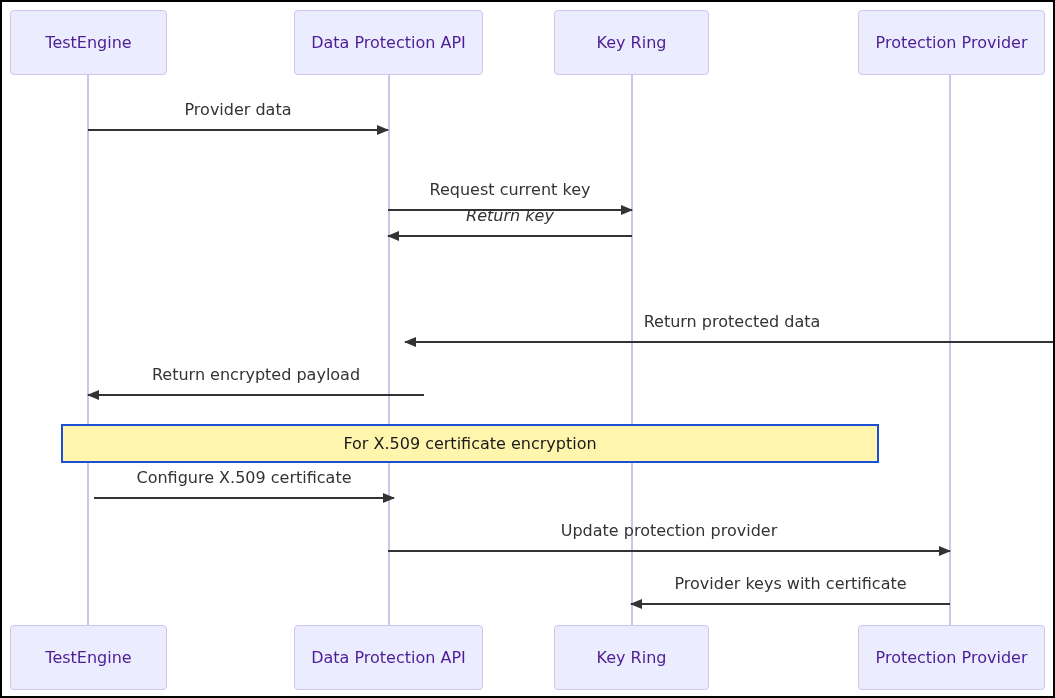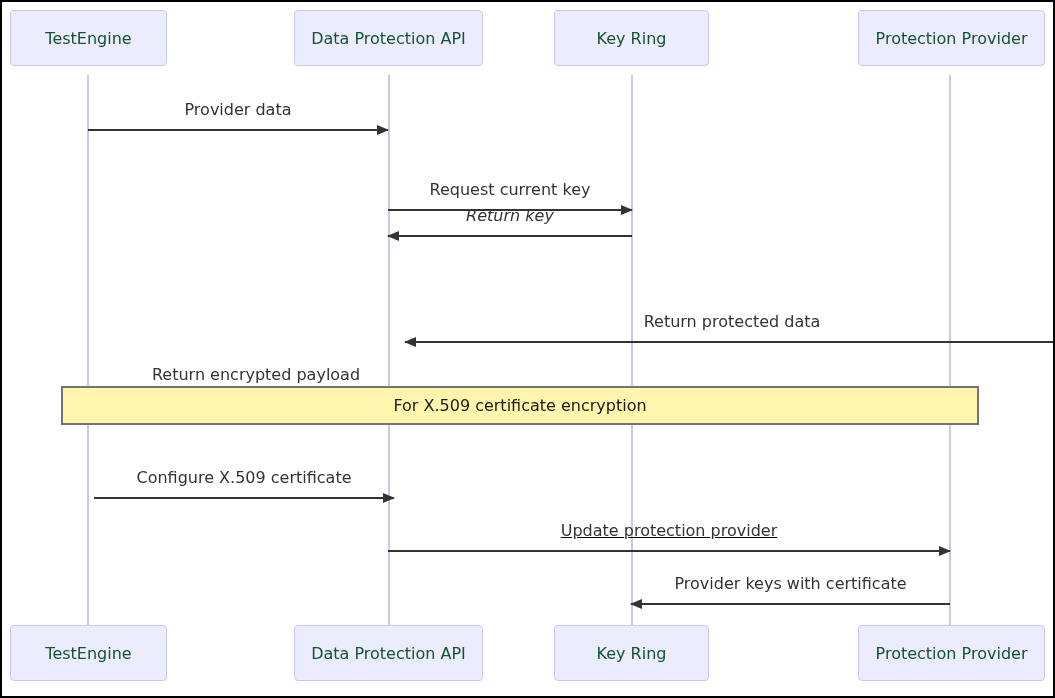--- a/index.html
+++ b/index.html
@@ -15,30 +15,30 @@
   }
   .lifeline {
     position: absolute;
     top: 73px;
     height: 550px;
     width: 2px;
     background: #cbc7ea;
   }
   .actor {
     position: absolute;
-    height: 56px;
+    height: 65px;
     box-sizing: border-box;
     background: #ececff;
     border: 1px solid #cfc6f0;
     border-radius: 4px;
     display: flex;
     align-items: center;
     justify-content: center;
     font-size: 16px;
-    color: #14532d;
+    color: #4c1d95;
     white-space: nowrap;
   }
   .msg { position: absolute; }
   .msg-label {
     text-align: center;
     font-size: 16px;
     line-height: 19px;
     color: #333333;
     margin-bottom: 10px;
     white-space: nowrap;
@@ -53,26 +53,26 @@
     width: 0; height: 0;
     border-top: 5px solid transparent;
     border-bottom: 5px solid transparent;
     top: -4px;
   }
   .ah-right { right: -1px; border-left: 12px solid #333333; }
   .ah-left  { left: -1px;  border-right: 12px solid #333333; }
   .note {
     position: absolute;
     left: 59px;
-    top: 384px;
-    width: 918px;
+    top: 422px;
+    width: 818px;
     height: 39px;
     box-sizing: border-box;
     background: #fff5ad;
-    border: 2px solid #737373;
+    border: 2px solid #1d4ed8;
     display: flex;
     align-items: center;
     justify-content: center;
     font-size: 16px;
     color: #1a1a1a;
   }
 </style>
 </head>
 <body>
 
@@ -133,21 +133,21 @@
     <span>For X.509 certificate encryption</span>
   </div>
 
   <div class="msg" style="left:86px; top:466px; width:300px;padding-left:6px;">
     <div class="msg-label">Configure X.509 certificate</div>
     <div class="msg-line">
         <span class="ah ah-right"></span>
       </div>
   </div>
 
-  <div class="msg" style="left:386px; top:519px; width:562px;text-decoration:underline;">
+  <div class="msg" style="left:386px; top:519px; width:562px;">
     <div class="msg-label">Update protection provider</div>
     <div class="msg-line">
         <span class="ah ah-right"></span>
       </div>
   </div>
 
   <div class="msg" style="left:629px; top:572px; width:319px;">
     <div class="msg-label">Provider keys with certificate</div>
     <div class="msg-line">
         <span class="ah ah-left"></span>

